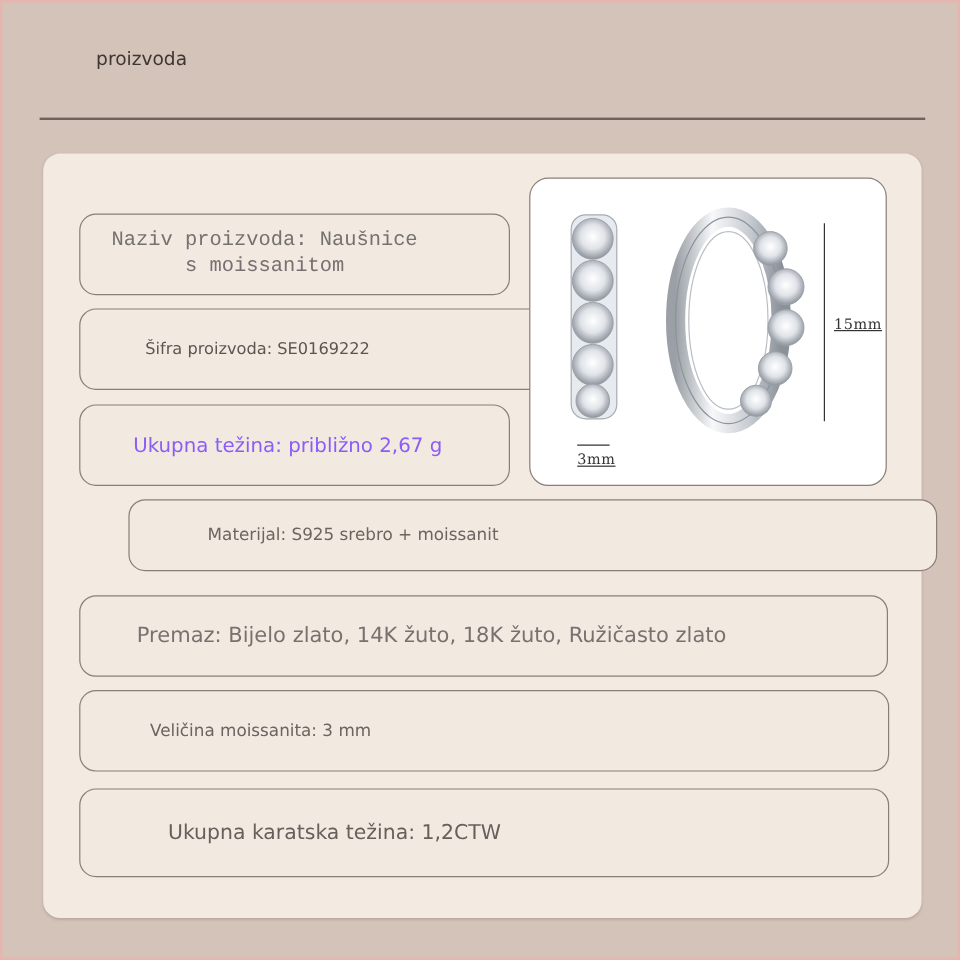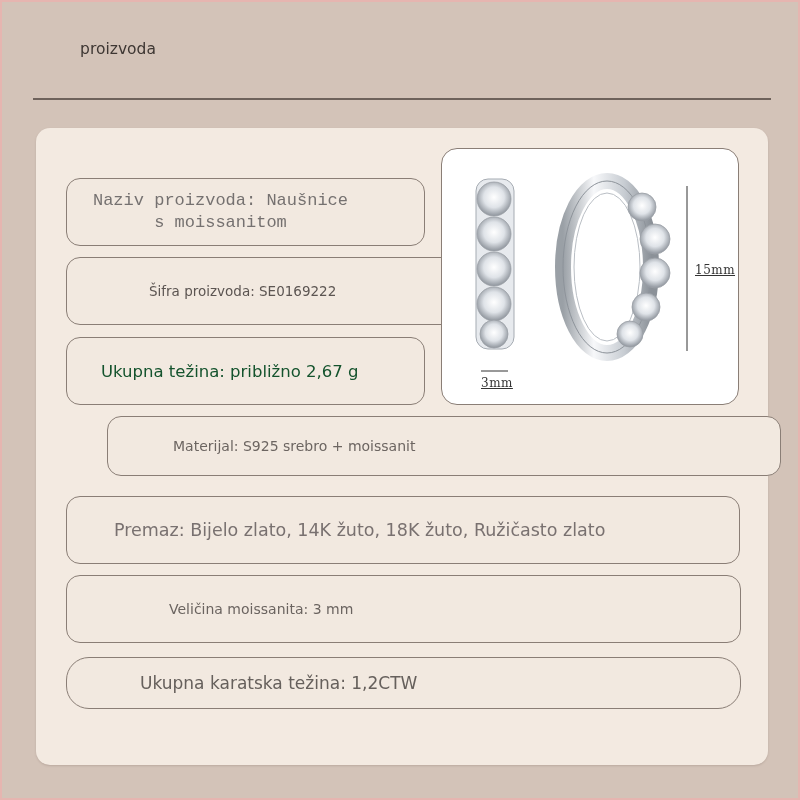--- a/index.html
+++ b/index.html
@@ -23,31 +23,31 @@
   }
   .spec {
     position:absolute; box-sizing:border-box;
     border:1.3px solid #8a7e76; border-radius:14px;
     background:#f2e9e0;
     display:flex; align-items:center; color:#6f6661;
   }
   .spec span { display:block; }
   .s-name  { left:66px; top:178px; width:359px; height:68px; justify-content:center;font-family:Liberation Mono, monospace; }
   .s-name span { text-align:center; font-size:17px; line-height:22px; width:260px; margin-left:-50px; color:#757170; }
-  .s-code  { left:66px; top:257px; width:427px; height:68px;padding-left:28px; }
+  .s-code  { left:66px; top:257px; width:427px; height:68px; }
   .s-code span { margin-left:54px; font-size:13.5px; color:#5c5552; }
   .s-weight{ left:66px; top:337px; width:359px; height:68px; }
-  .s-weight span { margin-left:34px; font-size:16.5px; color:#14532d; }
+  .s-weight span { margin-left:44px; font-size:16.5px; color:#8b5cf6; }
   .s-mat   { left:66px; top:416px; width:674px; height:60px;margin-left:41px; }
   .s-mat span { margin-left:65px; font-size:14px; color:#6c6561; }
   .s-plate { left:66px; top:496px; width:674px; height:68px; }
   .s-plate span { margin-left:47px; font-size:17.5px; color:#797170;text-align:center; }
-  .s-size  { left:66px; top:575px; width:675px; height:68px;padding-left:44px; }
+  .s-size  { left:66px; top:575px; width:675px; height:68px; }
   .s-size span { margin-left:58px; font-size:14px; color:#6b6460; }
-  .s-carat { left:66px; top:657px; width:675px; height:52px;border-radius:23px; }
+  .s-carat { left:66px; top:657px; width:675px; height:74px; }
   .s-carat span { margin-left:73px; font-size:17px; color:#66605c; }
 
   .photo {
     position:absolute; left:441px; top:148px; width:298px; height:257px;
     box-sizing:border-box; background:#ffffff;
     border:1.3px solid #8a7e76; border-radius:16px; overflow:hidden;
   }
   .photo svg { position:absolute; left:0; top:0; }
   .dim-label {
     position:absolute; font-family:"DejaVu Serif", serif; font-size:12px; color:#333;

